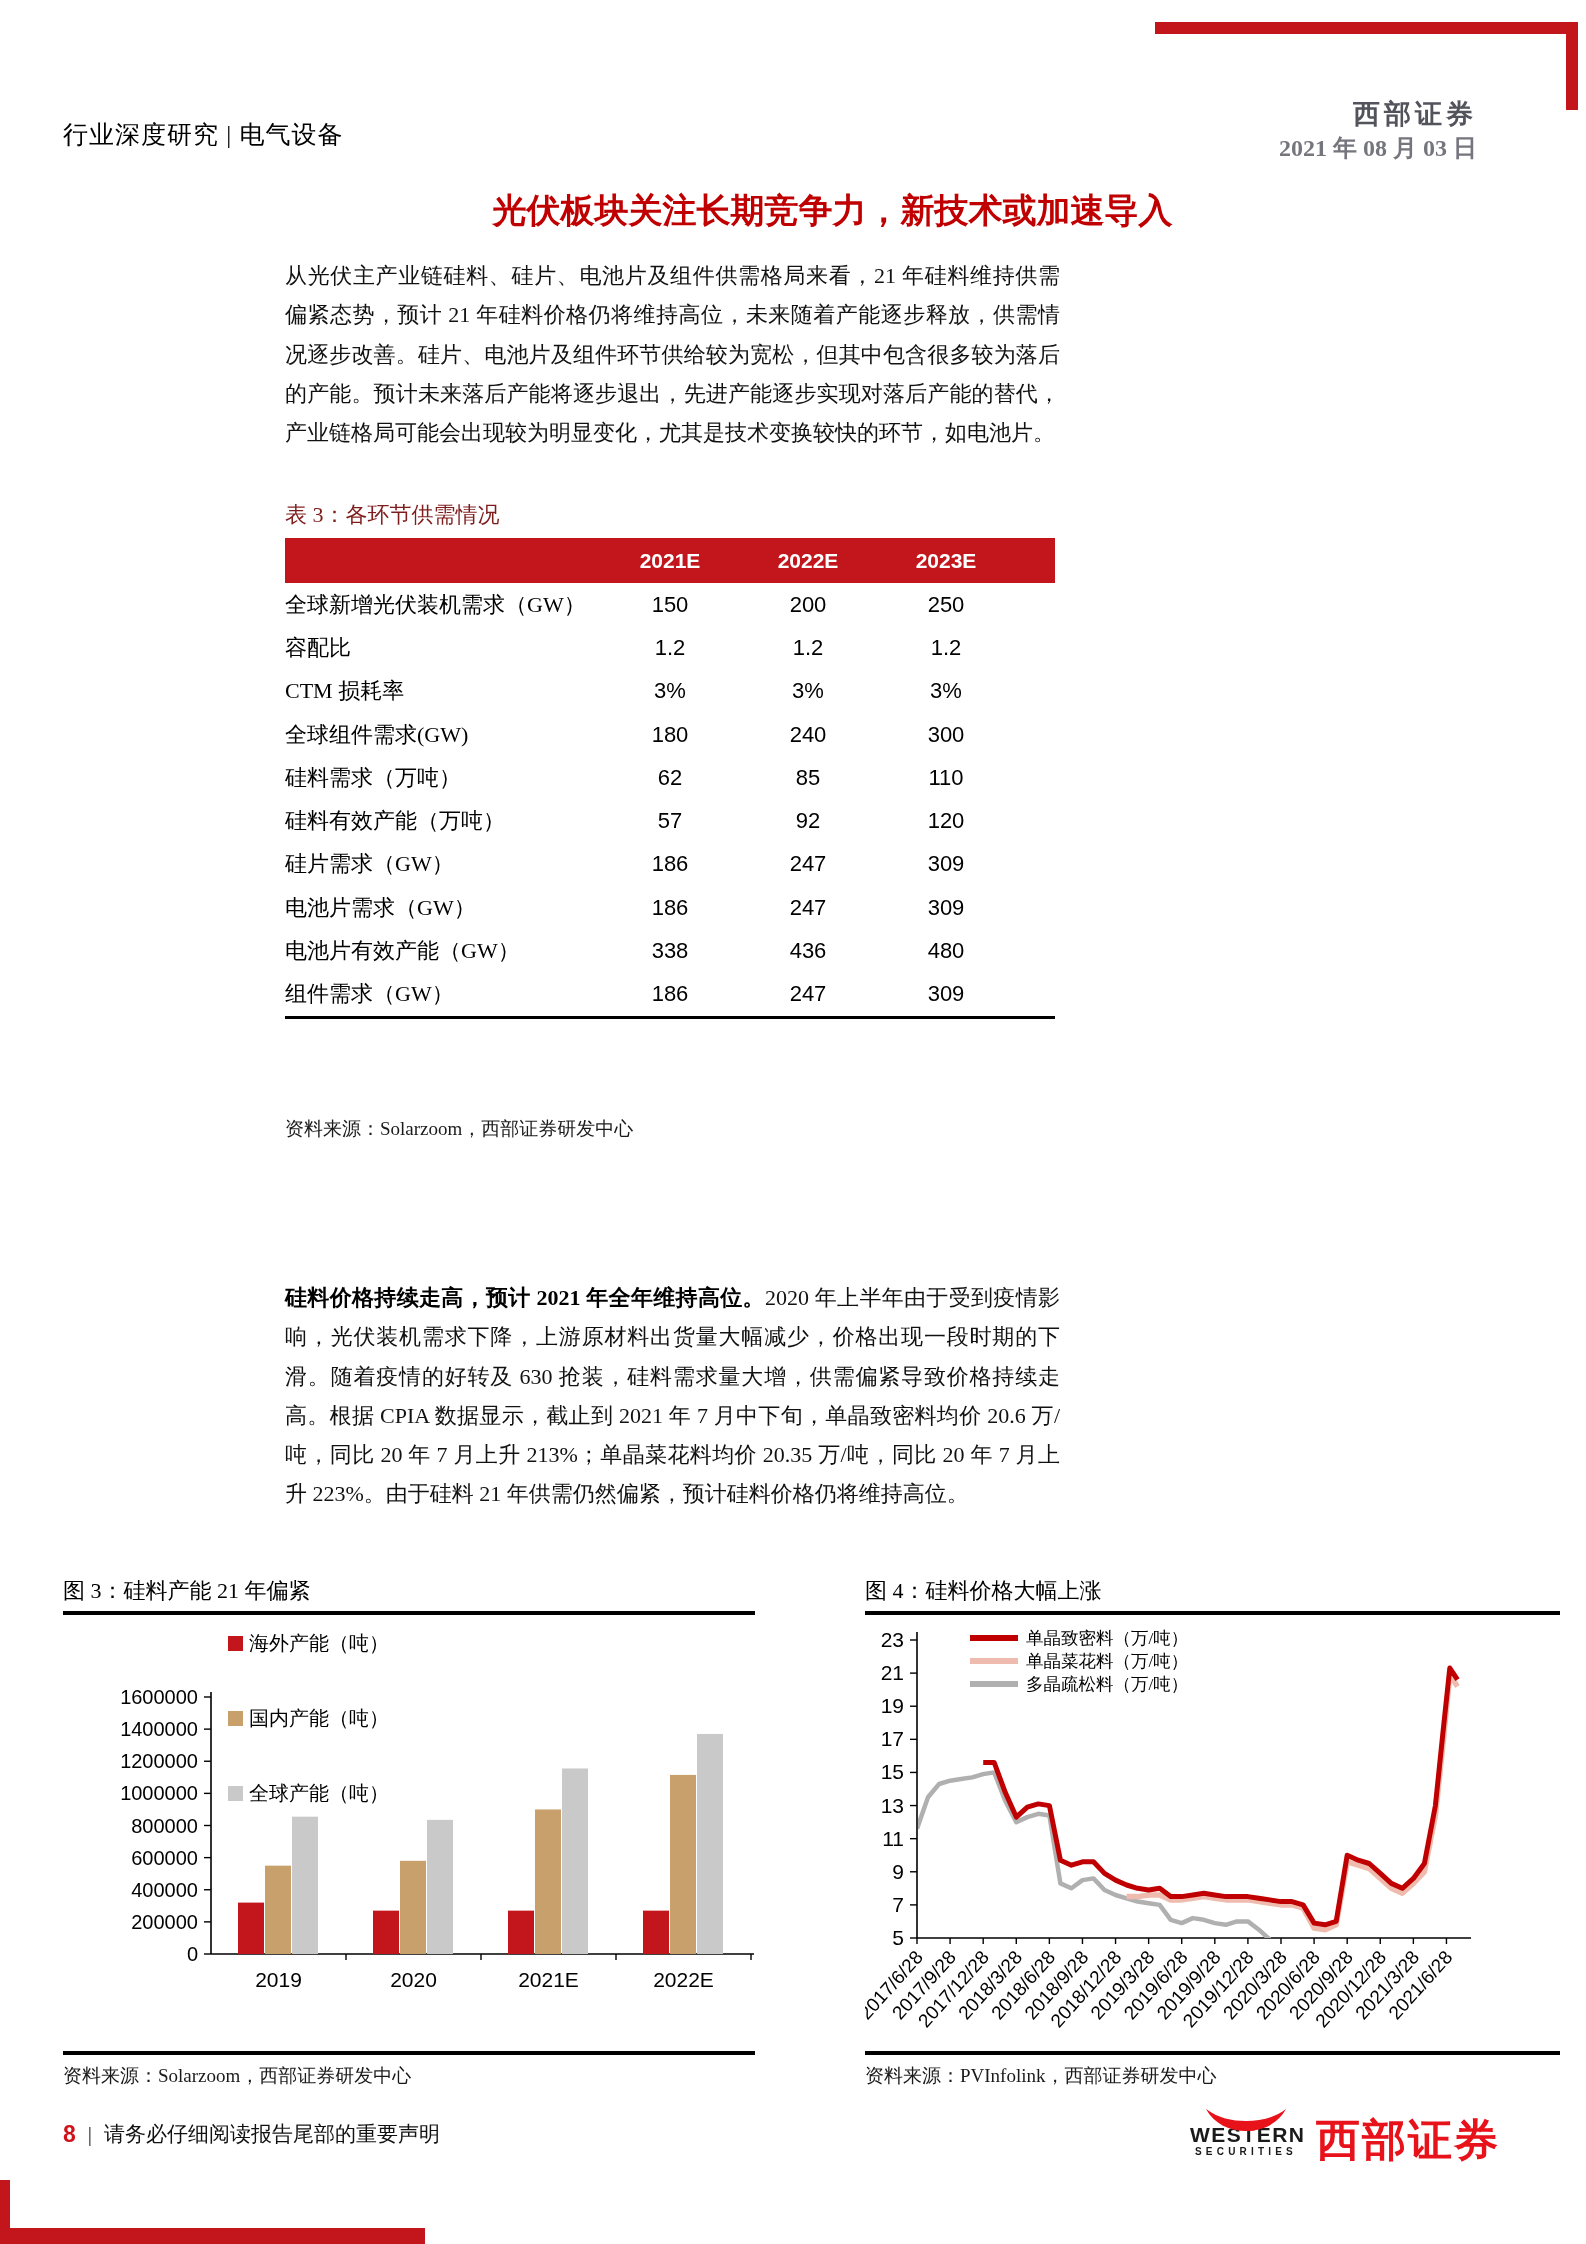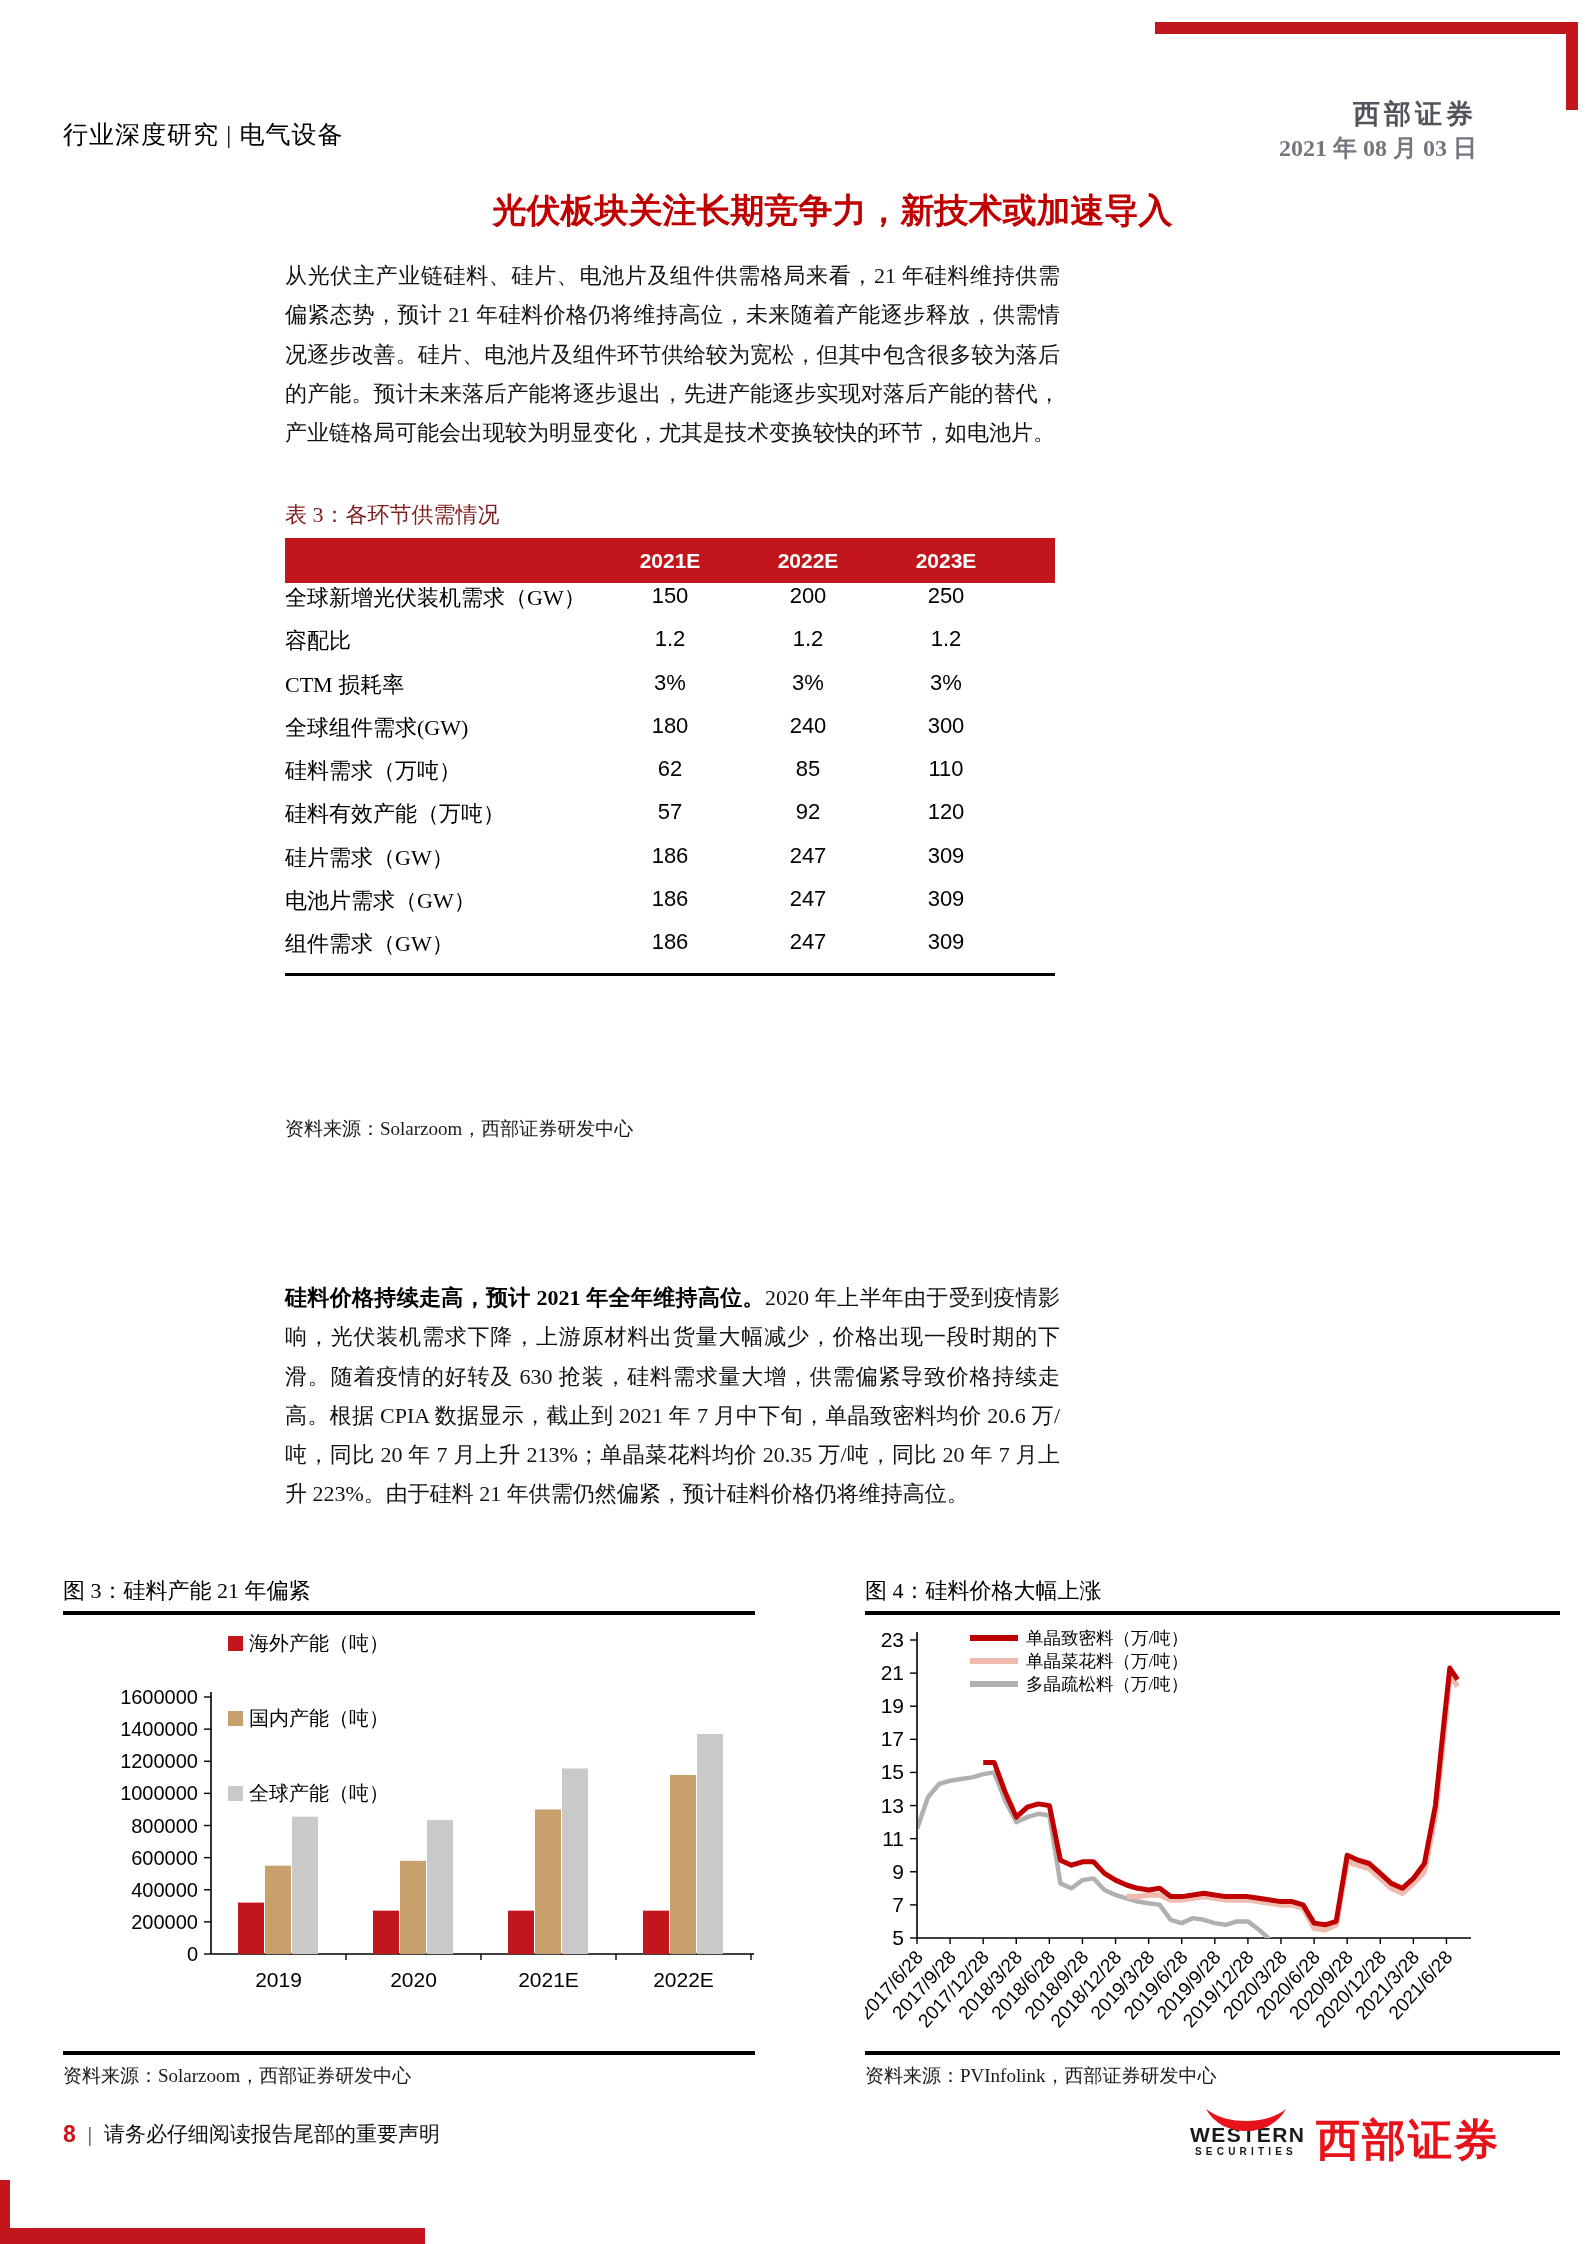--- a/index.html
+++ b/index.html
@@ -25,21 +25,21 @@
   #para2 b{font-weight:bold;color:#000;}
 
   
   #tbl-caption{left:285px;top:500px;font-size:22px;color:#7f1d1d;}
   #tbl{left:285px;top:538px;width:770px;}
   .tbl-head{display:flex;background:#c3151c;height:45px;align-items:center;padding-right:40px;}
   .tbl-head .lab{flex:1;}
   .tbl-head .col{width:138px;text-align:center;color:#fff;font-weight:bold;
                  font-family:"Liberation Sans","DejaVu Sans",sans-serif;font-size:21px;}
   #tbl-body{border-bottom:3px solid #000;}
-  .trow{display:flex;height:43.3px;padding-right:40px;}
+  .trow{display:flex;height:43.3px;align-items:center;padding-right:40px;}
   .trow .lab{flex:1;font-size:22px;}
   .trow .val{width:138px;text-align:center;font-family:"Liberation Sans","DejaVu Sans",sans-serif;font-size:22px;}
   .source{font-size:19px;color:#1a1a1a;}
   #tbl-source{left:285px;top:1116px;}
 
   
   #sec2-heading{left:410px;top:1208px;font-size:29px;font-weight:bold;color:#c00000;}
 
   
   .fig-title{font-size:22px;color:#000;}
@@ -136,20 +136,26 @@
           <div class="lab">硅片需求（GW）</div>
           <div class="val">186</div>
           <div class="val">247</div>
           <div class="val">309</div>
         </div>
         <div class="trow">
           <div class="lab">电池片需求（GW）</div>
           <div class="val">186</div>
           <div class="val">247</div>
           <div class="val">309</div>
+        </div>
+        <div class="trow">
+          <div class="lab">电池片有效产能（GW）</div>
+          <div class="val">338</div>
+          <div class="val">436</div>
+          <div class="val">480</div>
         </div>
         <div class="trow">
           <div class="lab">组件需求（GW）</div>
           <div class="val">186</div>
           <div class="val">247</div>
           <div class="val">309</div>
         </div>
       </div>
   </div>
   <div class="abs source" id="tbl-source">资料来源：Solarzoom，西部证券研发中心</div>

